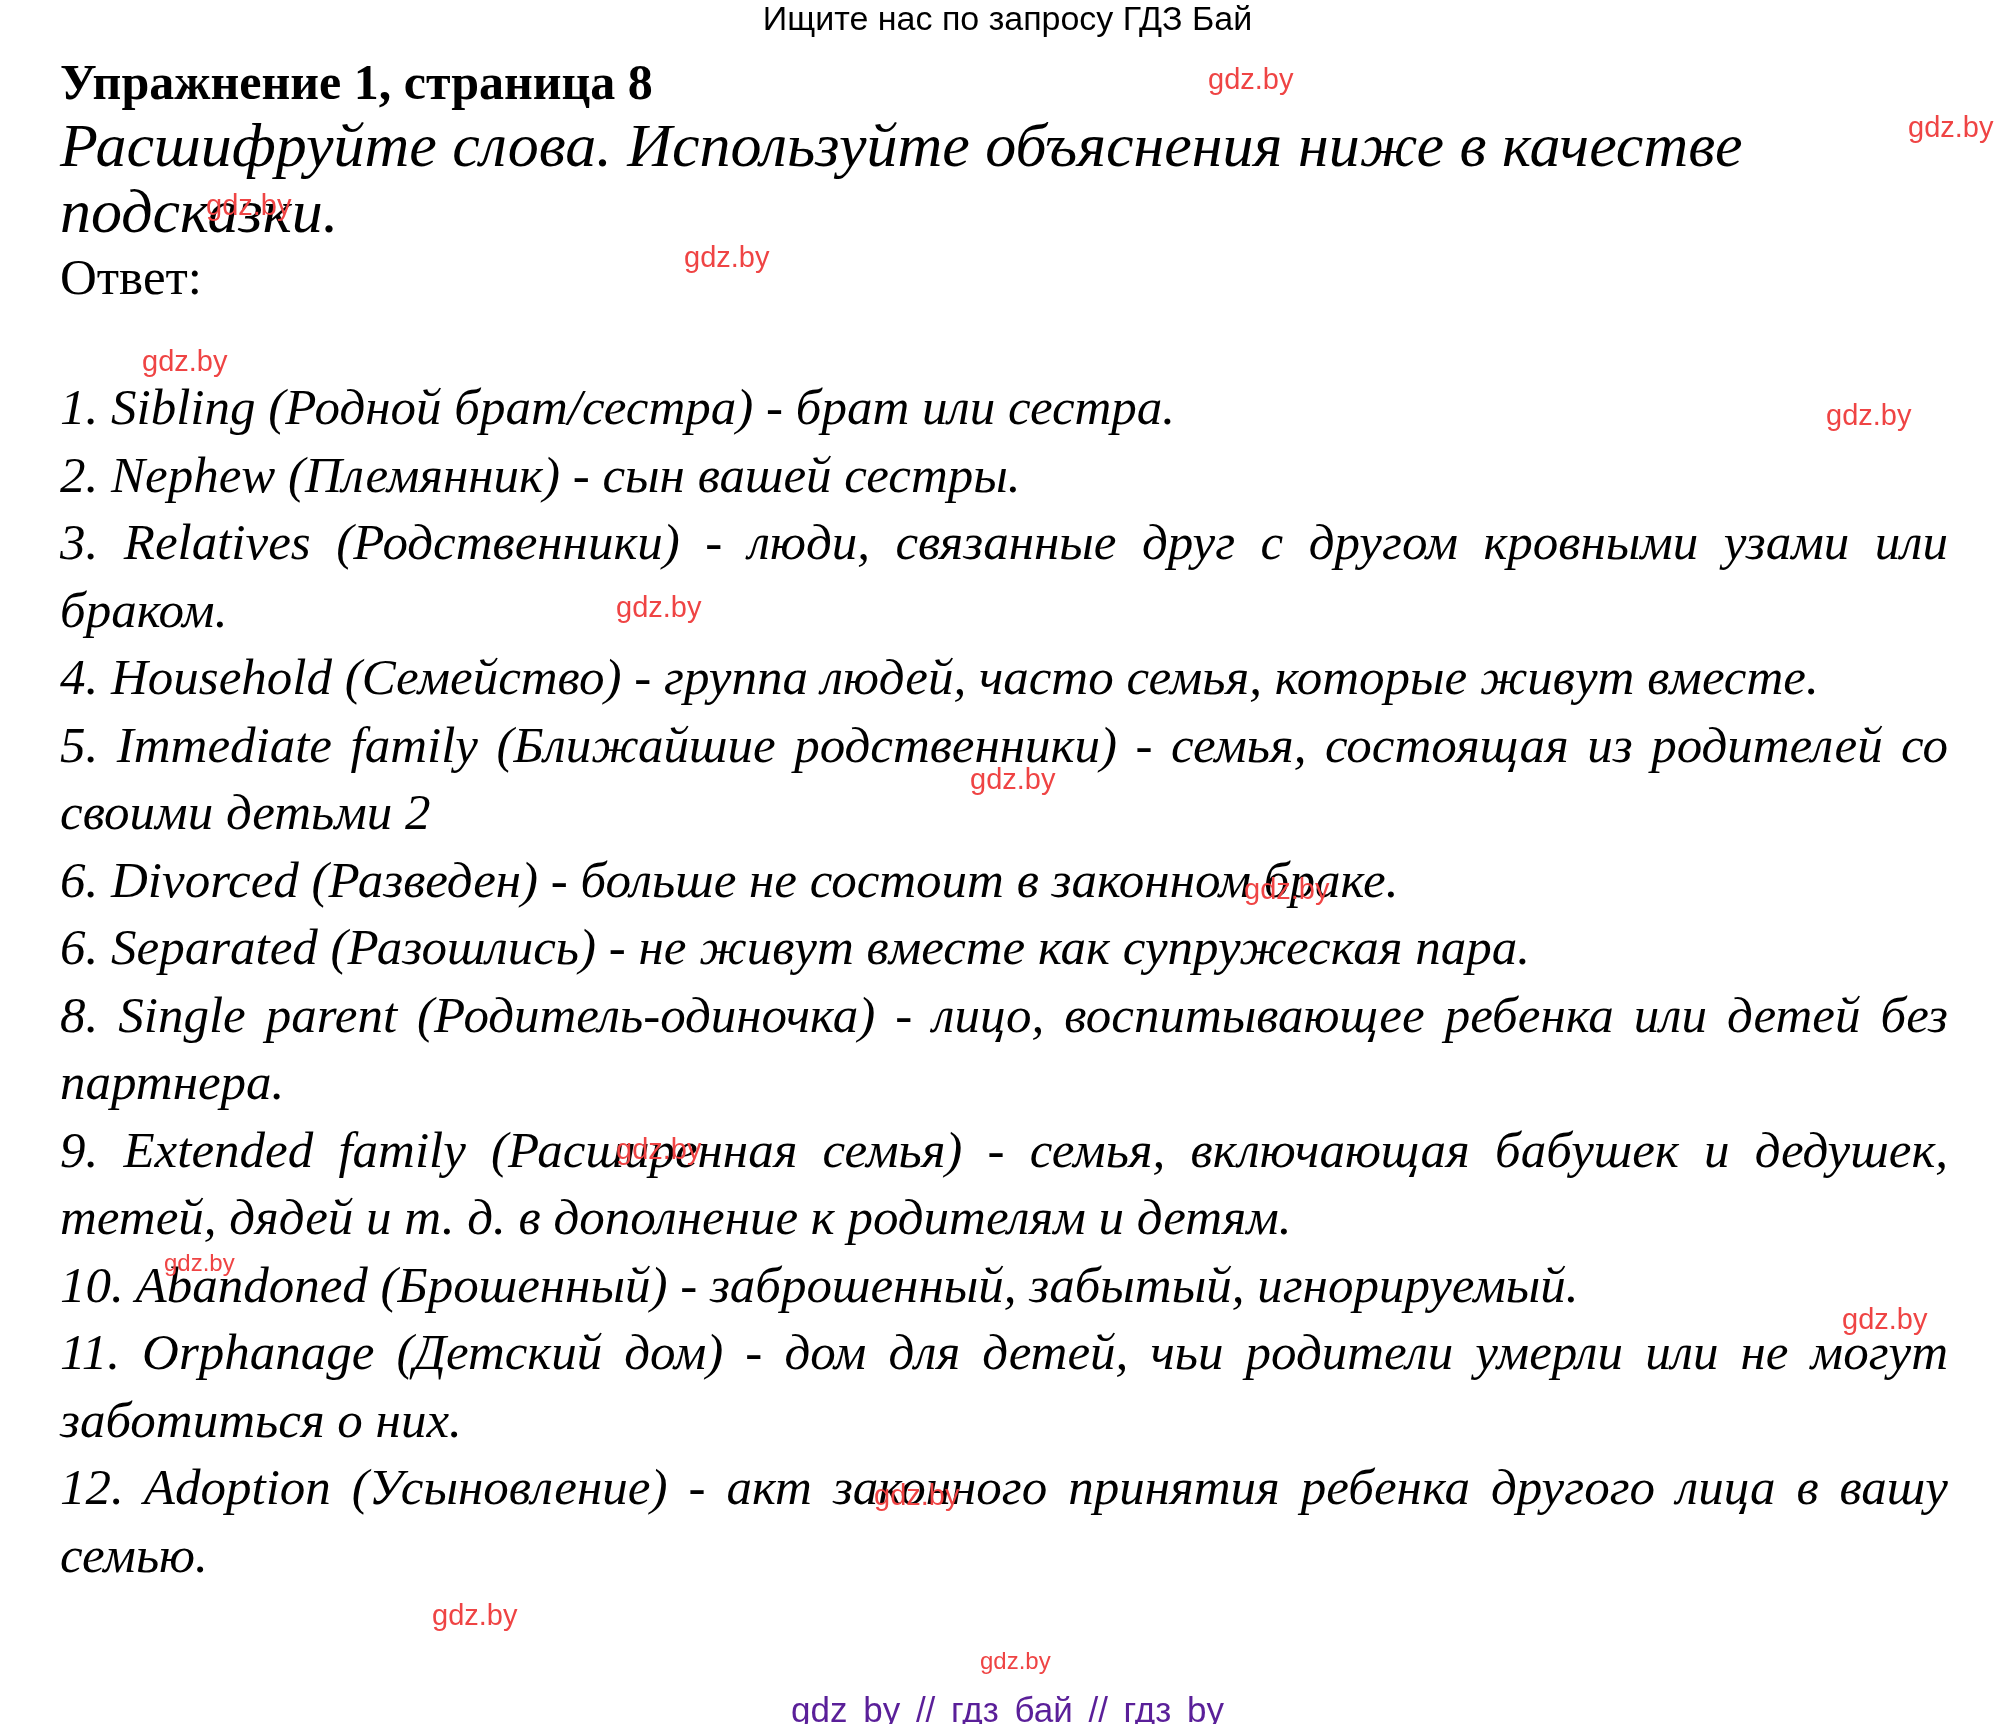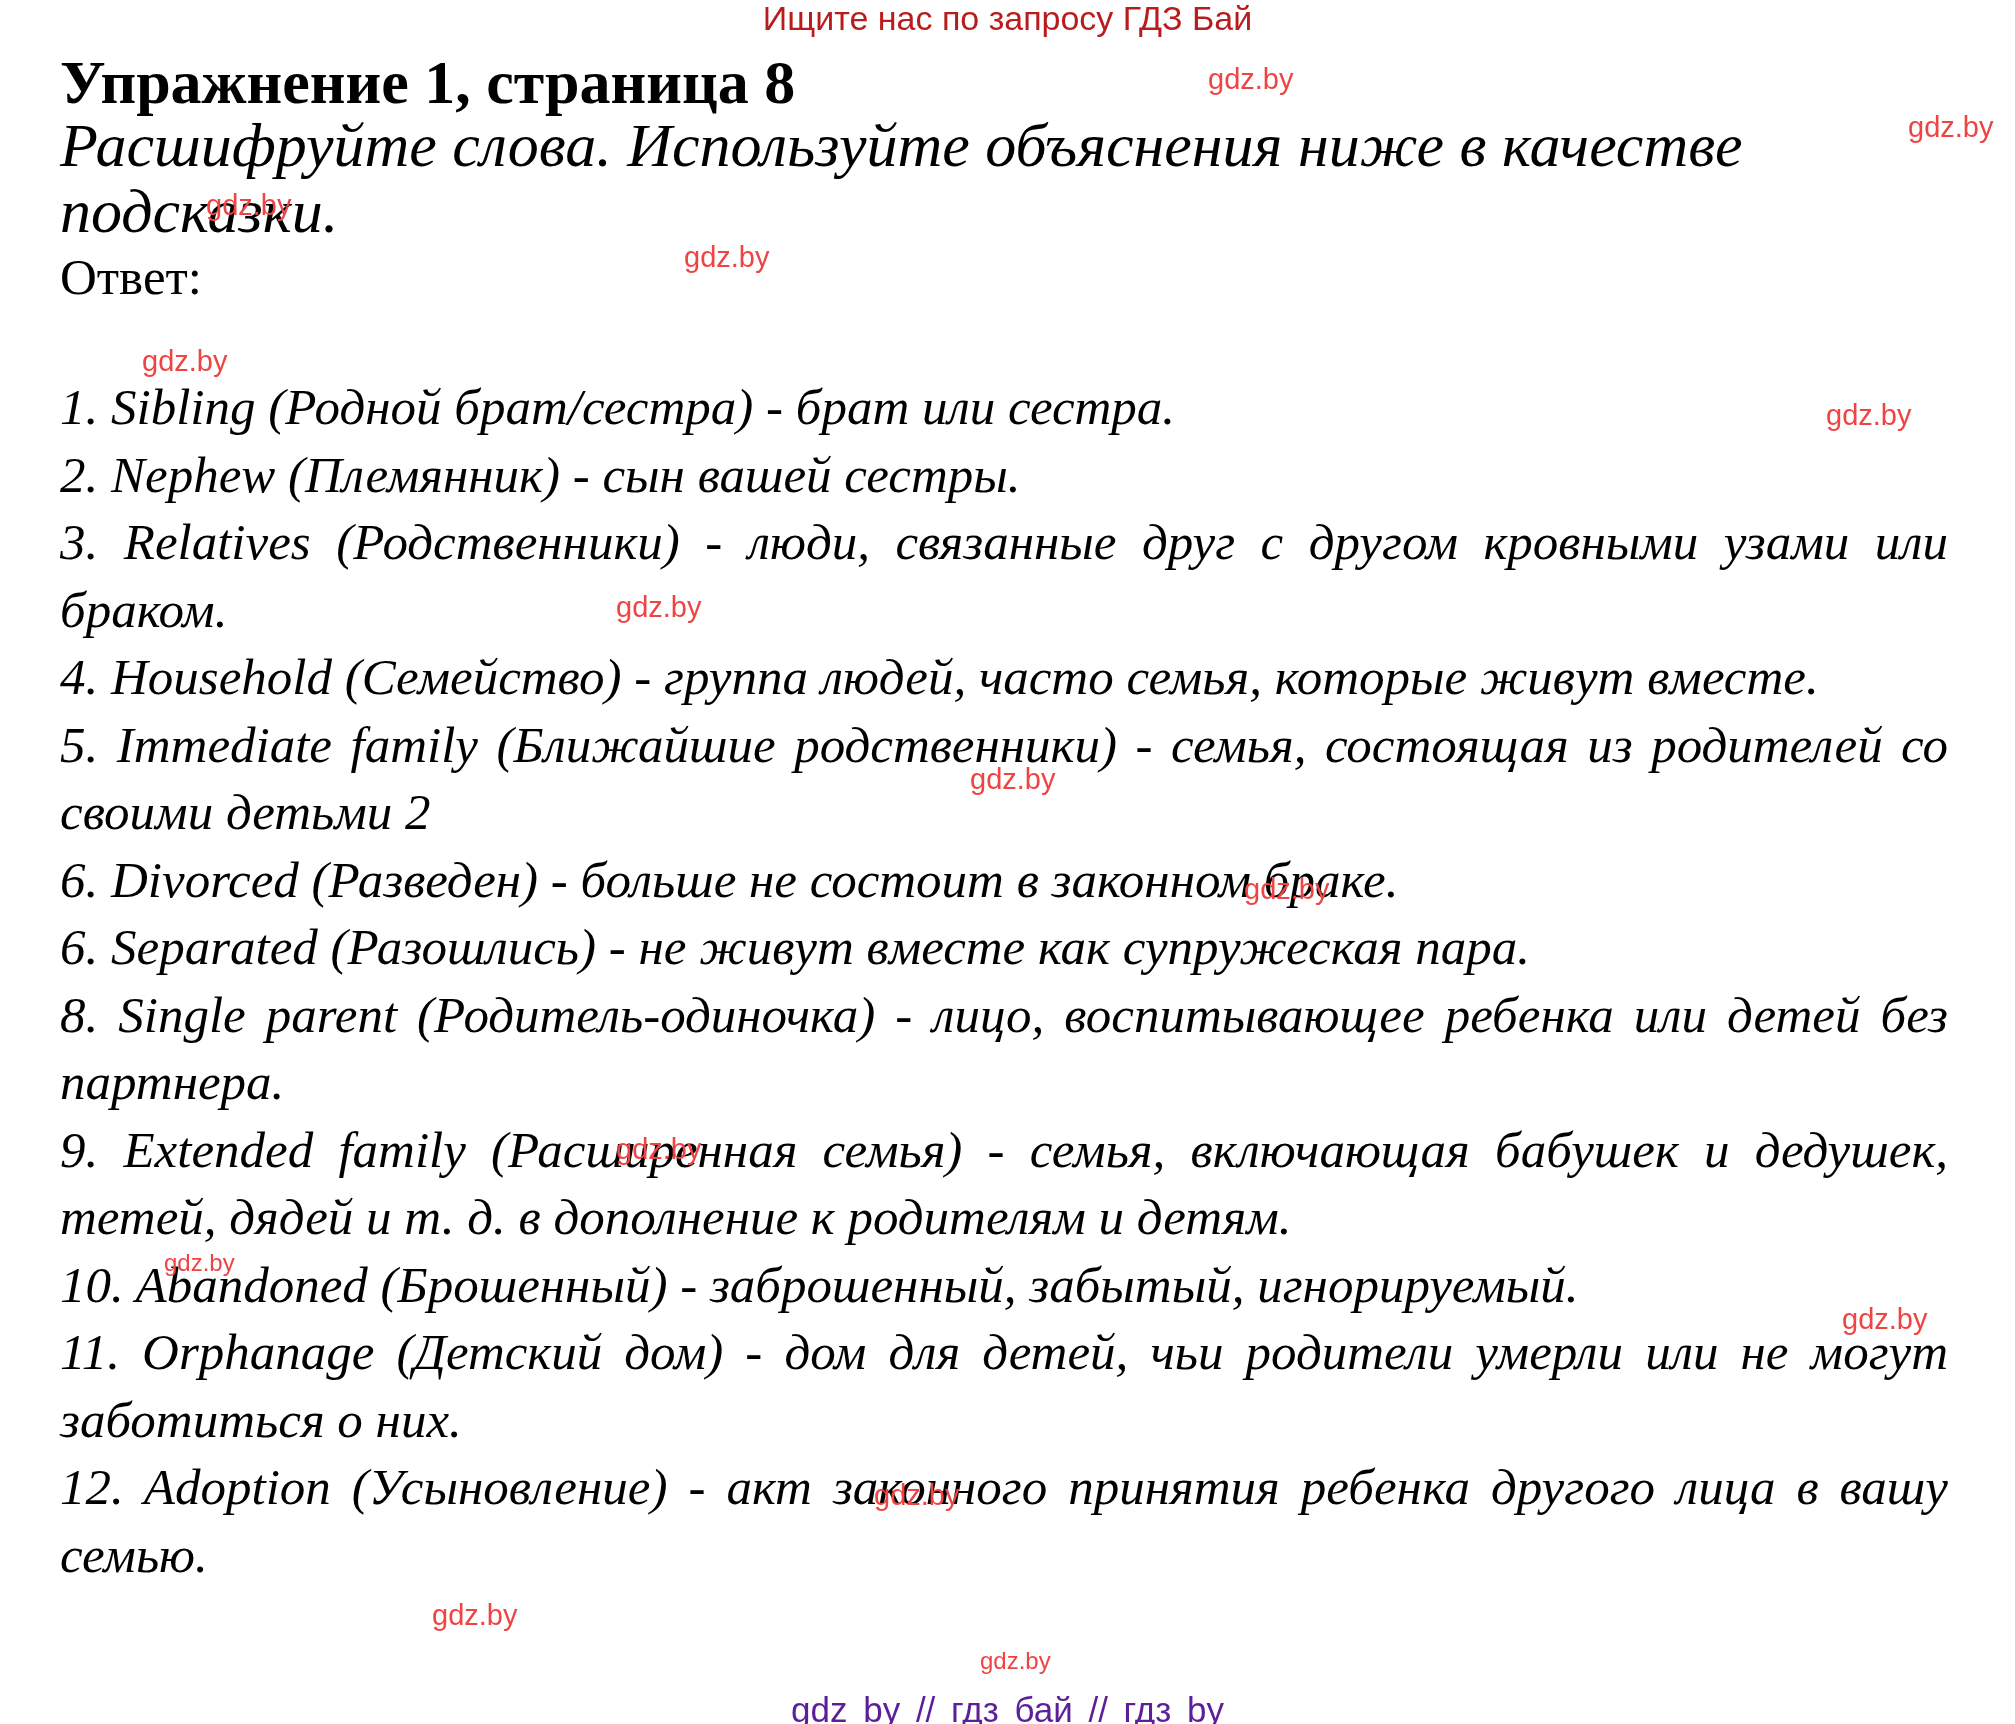--- a/index.html
+++ b/index.html
@@ -1,26 +1,26 @@
 <!DOCTYPE html>
 <html><head>
 <meta charset="utf-8">
 <style>
   html, body { margin: 0; padding: 0; background: #ffffff; }
   body { width: 2015px; height: 1724px; position: relative; overflow: hidden; }
   .banner {
     position: absolute; top: 0; left: 0; width: 2015px; text-align: center;
-    font-family: "Liberation Sans", sans-serif; font-size: 34px; color: #b91c1c;
+    font-family: "Liberation Sans", sans-serif; font-size: 34px; color: #000000;
     line-height: 36px;
   }
   .page {
     position: absolute; left: 60px; top: 52px; width: 1888px;
     font-family: "Liberation Serif", serif; color: #000;
   }
-  .title { font-size: 62px; font-weight: bold; line-height: 60px; margin: 0; }
+  .title { font-size: 50px; font-weight: bold; line-height: 60px; margin: 0; }
   .instr { font-size: 62px; line-height: 66px; margin: 0; font-style: italic; }
   .answer-label { font-size: 51px; line-height: 66px; }
   .answers { margin-top: 64px; font-style: italic; }
   .item {
     font-size: 51px; line-height: 67.5px; text-align: justify;
     margin: 0;
   }
   .wm {
     position: absolute; font-family: "Liberation Sans", sans-serif;
     font-size: 29px; color: #ef4444; line-height: 30px;

